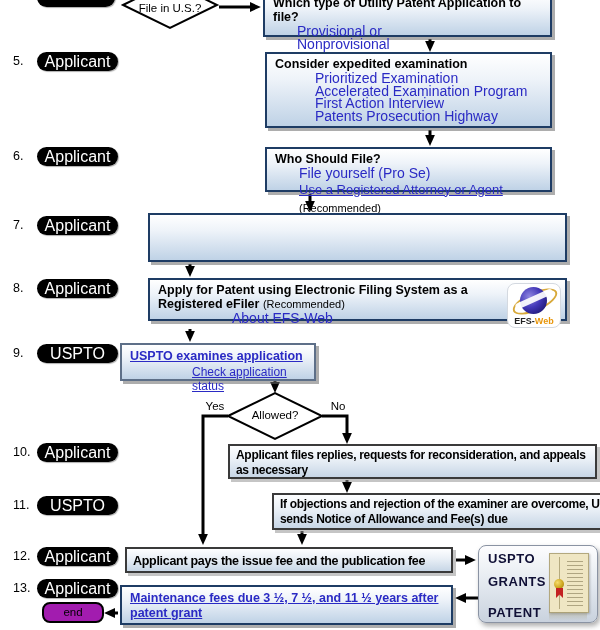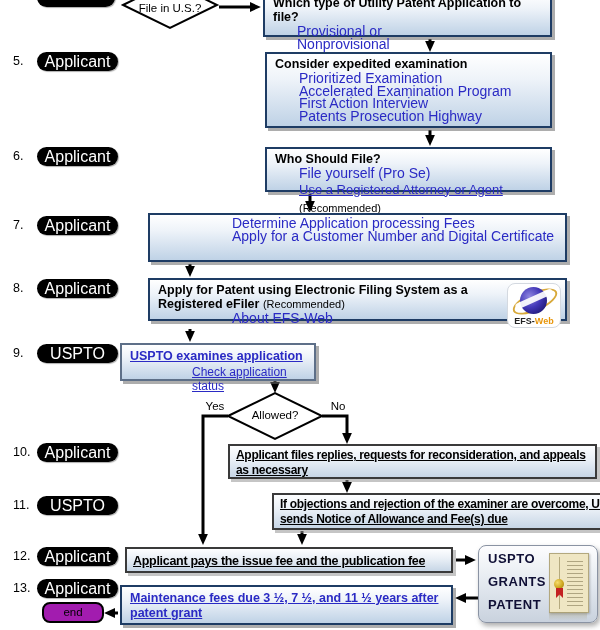--- a/index.html
+++ b/index.html
@@ -19,21 +19,21 @@
   .box .title{font-weight:bold;font-size:12.5px;color:#000;padding:3px 6px 0 8px;line-height:14px;}
   .links{margin:1px 0 0 38px;}
   .links7{margin:2px 0 0 82px;}
   .link{display:block;color:#2a2ac4;font-size:14px;line-height:12.5px;}
   .ilink{display:inline;color:#2a2ac4;text-decoration:underline;font-size:13px;line-height:12.5px;}
   .note{display:inline;font-size:11px;color:#000;}
   
   .gbox{position:absolute;box-sizing:border-box;border:2px solid #3a3a3a;z-index:2;
         background:linear-gradient(180deg,#fdfeff 0%,#e9eff6 45%,#c7d6e6 100%);
         box-shadow:3px 3px 0 rgba(150,150,150,.55);
-        font-weight:bold;font-size:12px;line-height:15px;letter-spacing:-0.3px;padding:2px 4px 0 6px;text-decoration:underline;}
+        font-weight:bold;font-size:12px;line-height:15px;letter-spacing:-0.3px;padding:2px 4px 0 6px;}
   
   .box9{border:2px solid #5d6f88;}
   .box9 .title9{font-weight:bold;font-size:12.5px;color:#2a2ac4;text-decoration:underline;padding:4px 0 0 8px;}
   .box9 .l9{display:block;margin-left:70px;margin-top:2px;color:#2a2ac4;text-decoration:underline;font-size:12px;}
   
   .box13 .mlink{display:block;margin:4px 8px 0 8px;color:#2a2ac4;font-weight:bold;font-size:12.5px;
                 line-height:15px;text-decoration:underline;max-width:320px;}
   
   .grant{position:absolute;box-sizing:border-box;z-index:2;border:1px solid #8a93a3;border-radius:8px;
          background:linear-gradient(180deg,#fdfdfe 0%,#e6ebf1 45%,#c9d2de 100%);
@@ -108,21 +108,21 @@
     <div class="links" style="margin-left:32px;">
       <span class="link">Provisional or</span>
       <span class="link">Nonprovisional</span>
     </div>
   </div>
 
   <div class="num" style="top:54px;">5.</div>
   <div class="pill" style="top:52px;">Applicant</div>
   <div class="box" style="left:265px;top:52px;width:287px;height:76px;">
     <div class="title">Consider expedited examination</div>
-    <div class="links" style="margin-left:32px;">
+    <div class="links" style="margin-left:48px;">
       <span class="link">Prioritized Examination</span>
       <span class="link">Accelerated Examination Program</span>
       <span class="link">First Action Interview</span>
       <span class="link">Patents Prosecution Highway</span>
     </div>
   </div>
 
   <div class="num" style="top:149px;">6.</div>
   <div class="pill" style="top:147px;">Applicant</div>
   <div class="box" style="left:265px;top:147px;width:287px;height:45px;">
@@ -132,24 +132,20 @@
       <span>
         <span class="ilink">Use a Registered Attorney or Agent</span>
         <span class="note">(Recommended)</span>
       </span>
     </div>
   </div>
 
   <div class="num" style="top:218px;">7.</div>
   <div class="pill" style="top:216px;">Applicant</div>
   <div class="box" style="left:148px;top:213px;width:419px;height:49px;">
-    <div class="links7">
-      <span class="link">Determine Application processing Fees</span>
-      <span class="link">Apply for a Customer Number and Digital Certificate</span>
-    </div>
   </div>
 
   <div class="num" style="top:281px;">8.</div>
   <div class="pill" style="top:279px;">Applicant</div>
   <div class="box" style="left:148px;top:278px;width:419px;height:43px;">
     <div class="title" style="max-width:345px;">
       <span>Apply for Patent using Electronic Filing System as a Registered eFiler</span>
       <span class="note" style="font-weight:normal;">(Recommended)</span>
     </div>
     <div class="links7" style="margin-top:1px;">
@@ -184,21 +180,21 @@
   <div class="pill" style="top:496px;">USPTO</div>
   <div class="gbox" style="left:244px;top:493px;width:377px;height:37px;margin-left:28px;">If objections and rejection of the examiner are overcome, USPTO sends Notice of Allowance and Fee(s) due</div>
 
   <div class="num" style="top:549px;text-align:center;">12.</div>
   <div class="pill" style="top:547px;">Applicant</div>
   <div class="gbox" style="left:125px;top:547px;width:328px;height:26px;font-size:12.5px;line-height:20px;">Applicant pays the issue fee and the publication fee</div>
 
   <div class="grant" style="left:478px;top:545px;width:120px;height:78px;">
     <div class="gl">USPTO</div>
     <div class="gl" style="margin-top:8px;">GRANTS</div>
-    <div class="gl" style="margin-top:8px;">PATENT</div>
+    <div class="gl" style="margin-top:16px;">PATENT</div>
     <div class="cert">
       <div class="cert-mid"></div>
       <div class="cert-lines"></div>
       <div class="cert-seal"></div>
       <div class="cert-ribbon"></div>
     </div>
     <div class="cert-reflect"></div>
   </div>
 
   <div class="num" style="top:581px;">13.</div>

